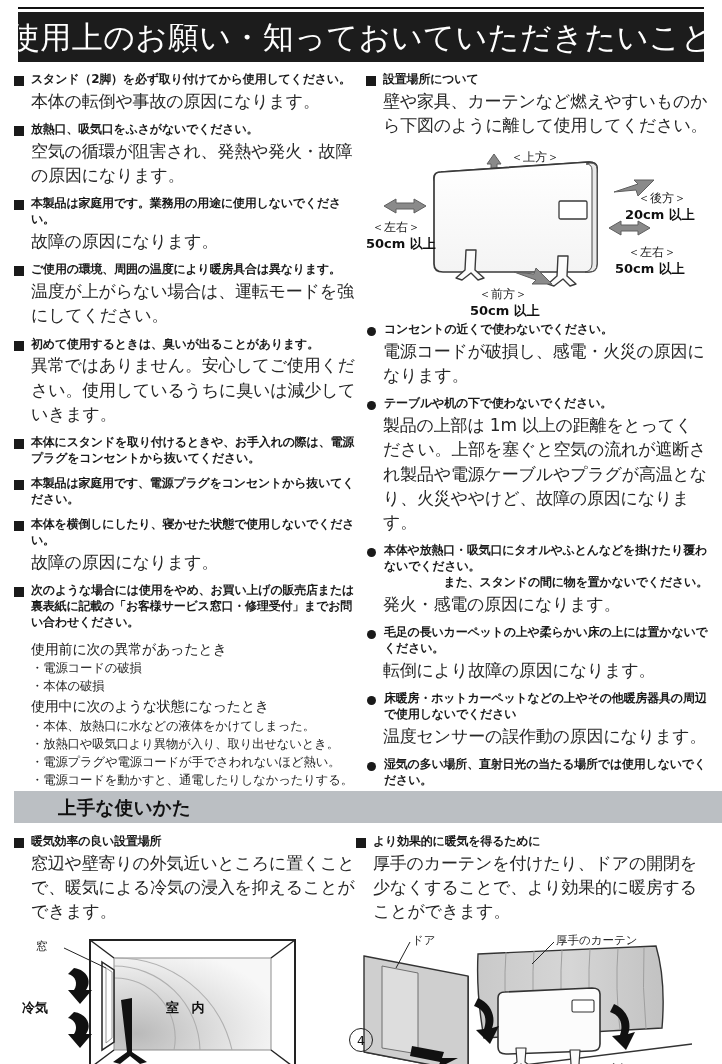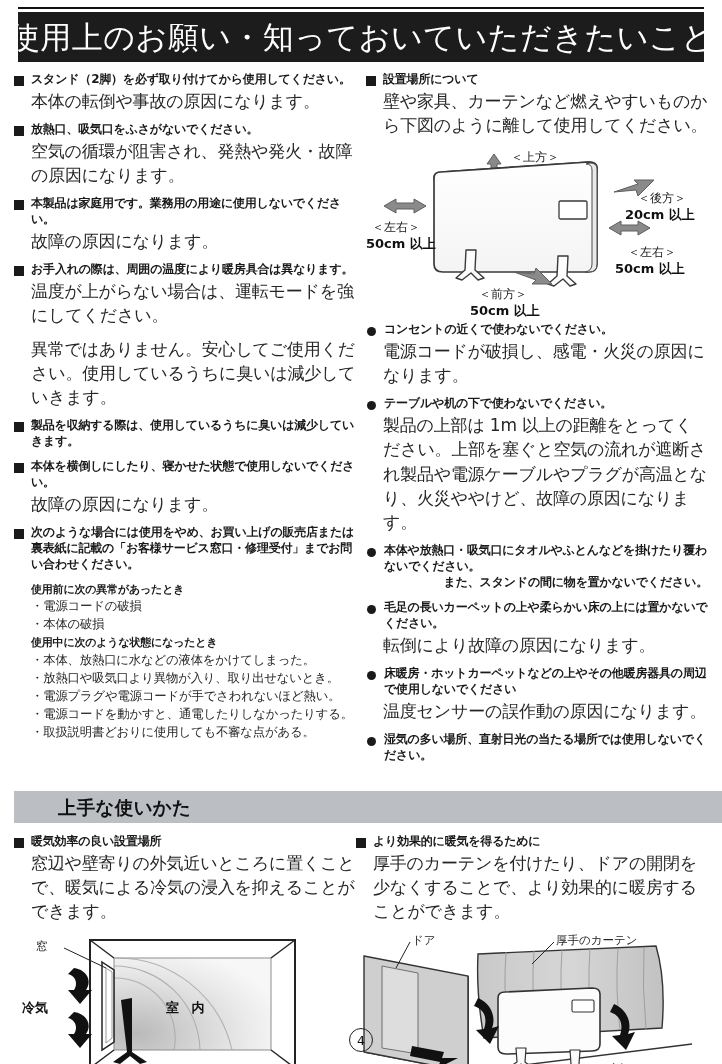--- a/index.html
+++ b/index.html
@@ -90,22 +90,22 @@
   .hd-text { flex: 1 1 auto; }
 
   .body-text {
     font-size: 17px;
     line-height: 1.42;
     letter-spacing: -0.2px;
     margin: 1px 0 0 17px;
     color: #262626;
   }
   .sub-head {
-    font-size: 11px;
-    font-weight: bold;
+    font-size: 14px;
+    font-weight: normal;
     line-height: 1.42;
     letter-spacing: -0.2px;
     margin: 2px 0 0 17px;
   }
   .dash-line {
     font-size: 12.4px;
     line-height: 1.45;
     letter-spacing: -0.2px;
     margin: 0 0 0 17px;
     color: #262626;
@@ -212,34 +212,44 @@
         <div class="hd">
           <span class="bullet-sq"></span>
           <span class="hd-text">本製品は家庭用です。業務用の用途に使用しないでください。</span>
         </div>
         <div class="body-text">故障の原因になります。</div>
       </div>
 
       <div class="block">
         <div class="hd">
           <span class="bullet-sq"></span>
-          <span class="hd-text">お手入れの際は、周囲の温度により暖房具合は異なります。</span>
+          <span class="hd-text">ご使用の環境、周囲の温度により暖房具合は異なります。</span>
         </div>
         <div class="body-text">温度が上がらない場合は、運転モードを強にしてください。</div>
       </div>
 
       <div class="block">
+        <div class="hd">
+          <span class="bullet-sq"></span>
+          <span class="hd-text">初めて使用するときは、臭いが出ることがあります。</span>
+        </div>
         <div class="body-text">異常ではありません。安心してご使用ください。使用しているうちに臭いは減少していきます。</div>
       </div>
 
-
-      <div class="block">
-        <div class="hd">
-          <span class="bullet-sq"></span>
-          <span class="hd-text">製品を収納する際は、使用しているうちに臭いは減少していきます。</span>
+      <div class="block">
+        <div class="hd">
+          <span class="bullet-sq"></span>
+          <span class="hd-text">本体にスタンドを取り付けるときや、お手入れの際は、電源プラグをコンセントから抜いてください。</span>
+        </div>
+      </div>
+
+      <div class="block">
+        <div class="hd">
+          <span class="bullet-sq"></span>
+          <span class="hd-text">本製品は家庭用です、電源プラグをコンセントから抜いてください。</span>
         </div>
       </div>
 
       <div class="block">
         <div class="hd">
           <span class="bullet-sq"></span>
           <span class="hd-text">本体を横倒しにしたり、寝かせた状態で使用しないでください。</span>
         </div>
         <div class="body-text">故障の原因になります。</div>
       </div>
@@ -352,20 +362,21 @@
       </div>
 
       <div class="block">
         <div class="hd">
           <span class="bullet-ci"></span>
           <span class="hd-text">本体や放熱口・吸気口にタオルやふとんなどを掛けたり覆わないでください。</span>
         </div>
         <div class="hd" style="margin-left:17px;text-align:right;">
           <span class="hd-text">また、スタンドの間に物を置かないでください。</span>
         </div>
+        <div class="body-text">発火・感電の原因になります。</div>
       </div>
 
       <div class="block">
         <div class="hd">
           <span class="bullet-ci"></span>
           <span class="hd-text">毛足の長いカーペットの上や柔らかい床の上には置かないでください。</span>
         </div>
         <div class="body-text">転倒により故障の原因になります。</div>
       </div>
 

